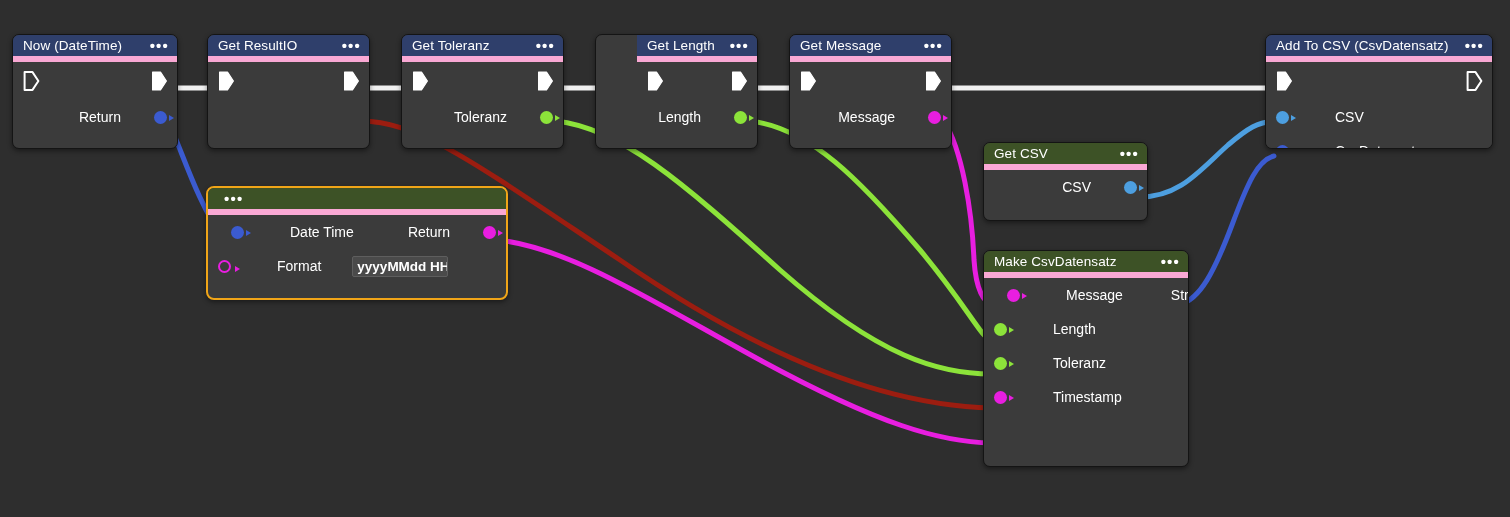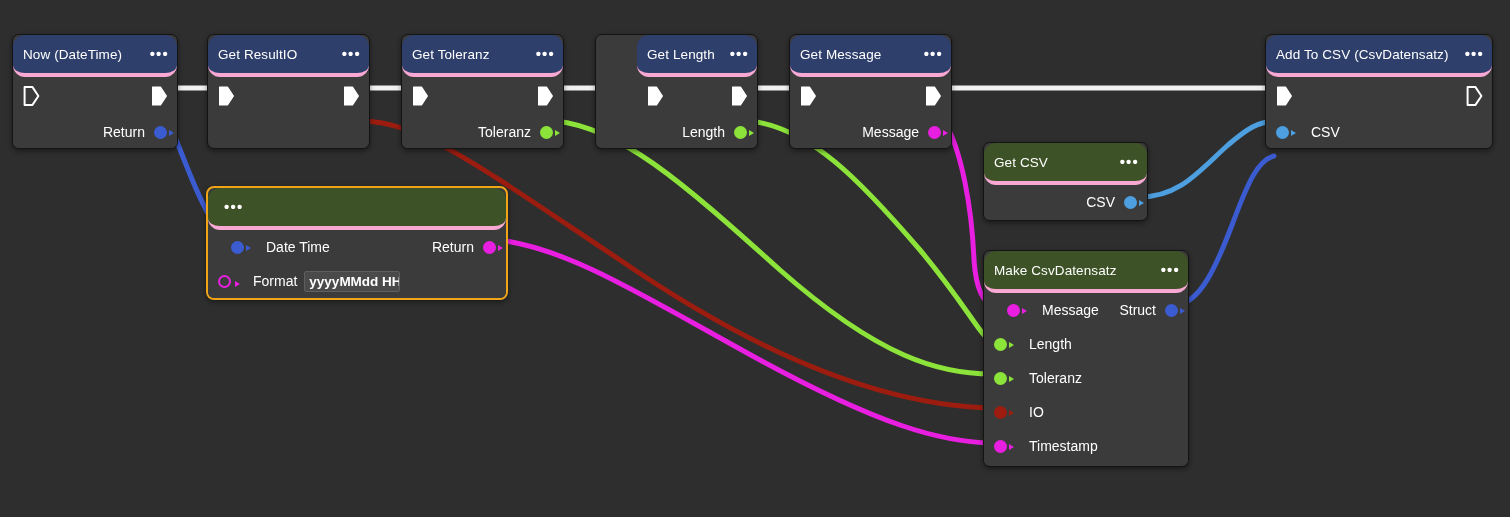--- a/index.html
+++ b/index.html
@@ -31,27 +31,26 @@
     border-radius: 7px;
     box-sizing: border-box;
     box-shadow: 0 2px 5px rgba(0,0,0,0.45);
     overflow: hidden;
   }
   .node.selected {
     border: 2px solid #f0a518;
     border-radius: 8px;
   }
   .node-header {
-    height: 42px;
+    height: 27px;
     display: flex;
     align-items: center;
     padding: 0 8px 0 10px;
     box-sizing: border-box;
-    border-bottom: 4px solid #f9a8d4;
-    border-radius: 12px;
+    border-bottom: 6px solid #f9a8d4;
   }
   .hdr-blue  { background: #2f3f6b; }
   .hdr-green { background: #3d5226; }
   .node-title {
     color: #ffffff;
     font-size: 13.5px;
     white-space: nowrap;
     flex: 1 1 auto;
     overflow: hidden;
     letter-spacing: 0.1px;
@@ -84,20 +83,21 @@
   .exec-pin.left  { left: 10px; }
   .exec-pin.right { right: 9px; }
   .exec-pin svg { display: block; }
 
   
   .row {
     position: relative;
     height: 34px;
     display: flex;
     align-items: center;
+    gap: 24px;
   }
   .row-label {
     color: #ffffff;
     font-size: 14px;
     white-space: nowrap;
   }
   .pin {
     width: 13px;
     height: 13px;
     border-radius: 50%;
@@ -371,23 +371,19 @@
           </div>
           <div class="row in">
             <span class="pin" style="color: rgb(140, 227, 58); background: rgb(140, 227, 58);"></span>
             <span class="row-label">Length</span>
           </div>
           <div class="row in">
             <span class="pin" style="color: rgb(140, 227, 58); background: rgb(140, 227, 58);"></span>
             <span class="row-label">Toleranz</span>
           </div>
           <div class="row in">
-            <span class="pin" style="color: rgb(156, 29, 16); background: rgb(156, 29, 16);"></span>
-            <span class="row-label">IO</span>
-          </div>
-          <div class="row in">
             <span class="pin" style="color: rgb(232, 30, 224); background: rgb(232, 30, 224);"></span>
             <span class="row-label">Timestamp</span>
           </div>
         </div>
       </div>
     </div>
 </div>
 
 </body></html>

